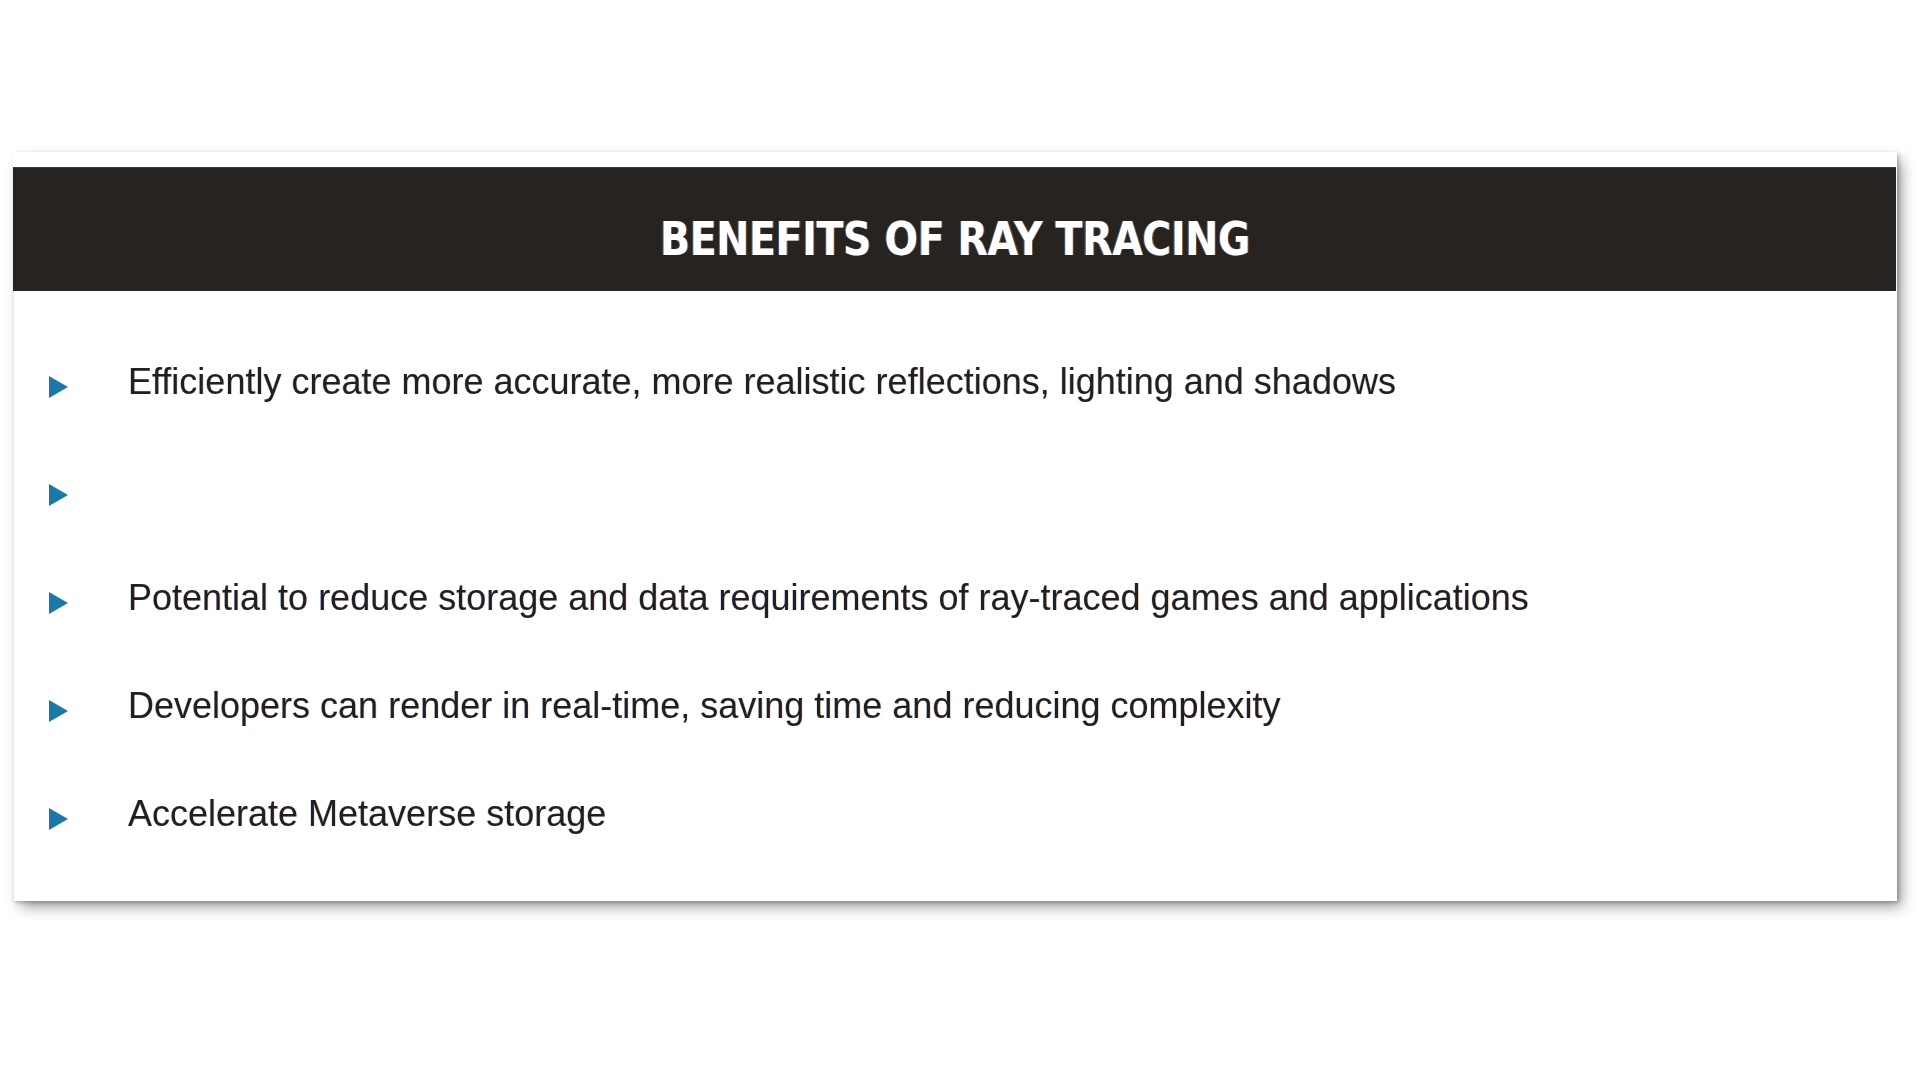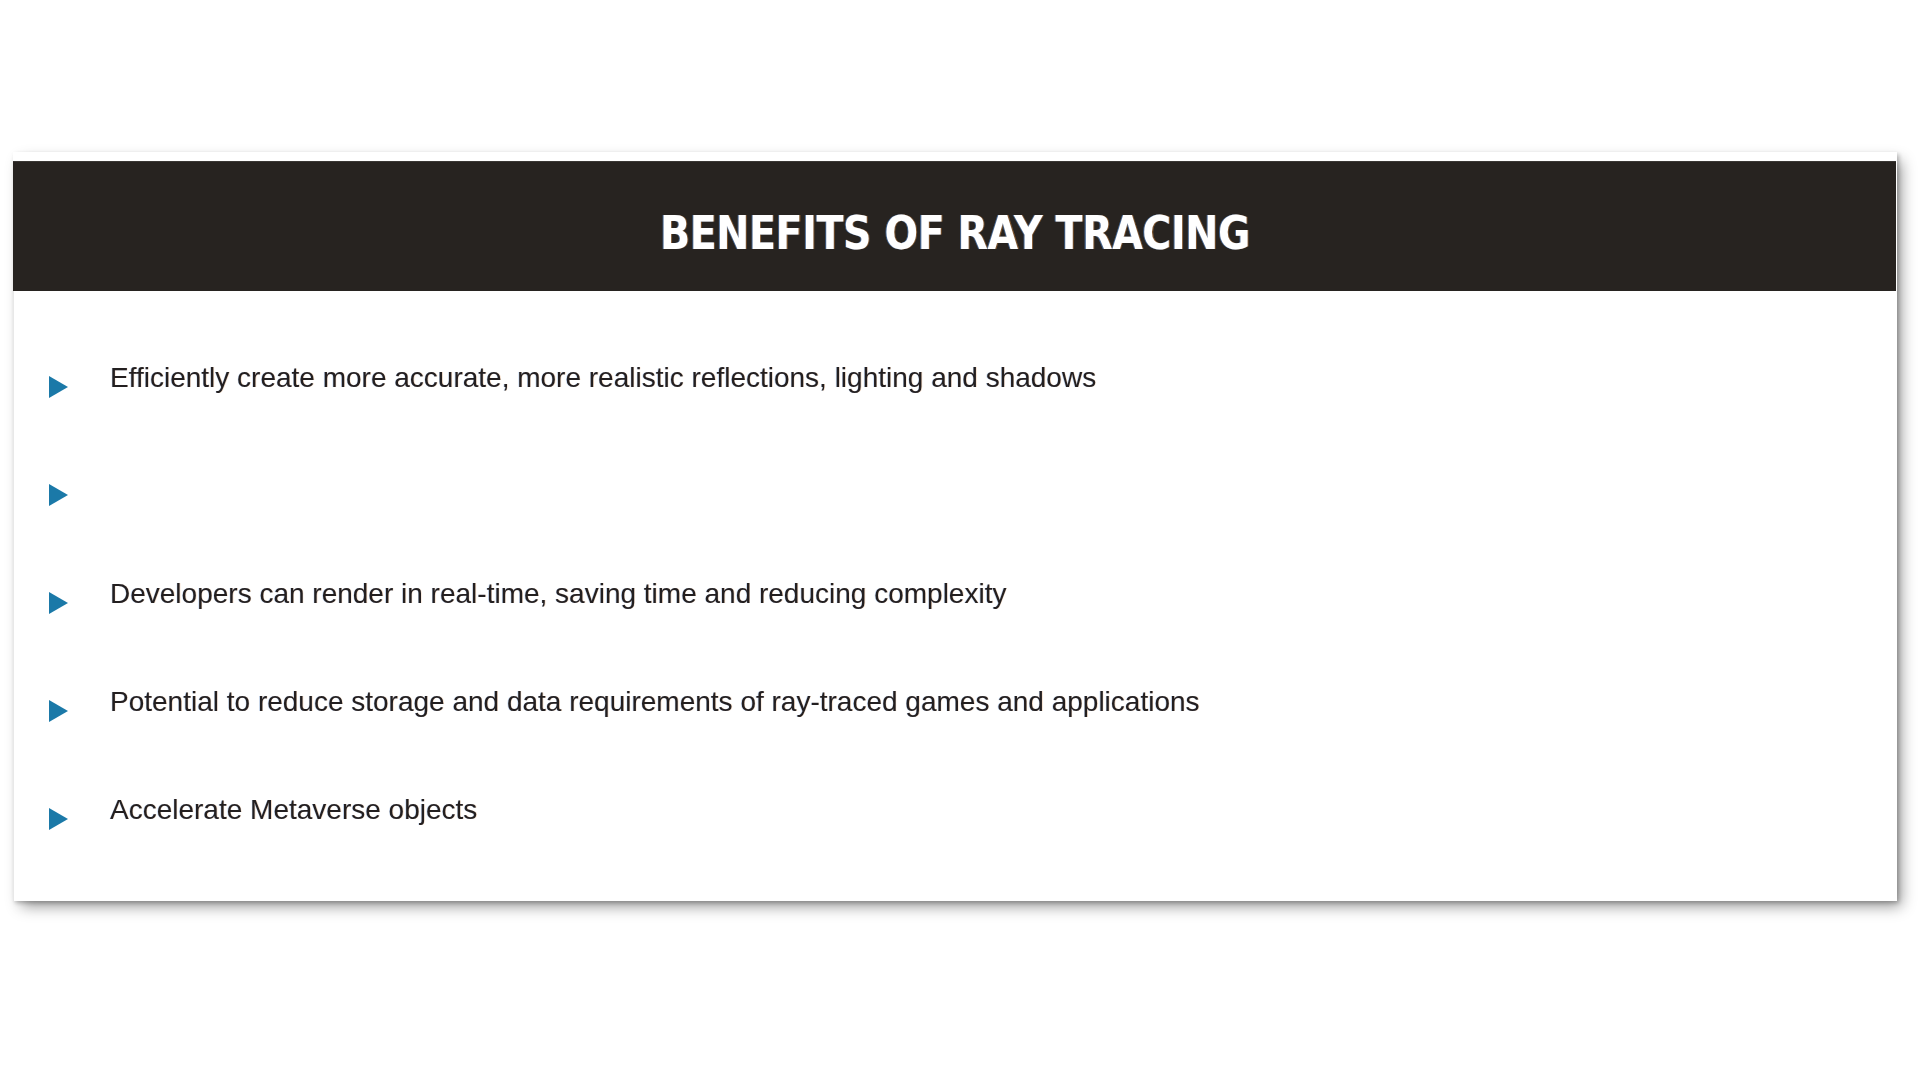--- a/index.html
+++ b/index.html
@@ -32,21 +32,21 @@
     height: 749px;
     background: #ffffff;
     box-shadow: 6px 7px 14px -2px rgba(0,0,0,0.42),
                 2px 2px 4px 0px rgba(0,0,0,0.22);
   }
 
   
   .title-band {
     position: absolute;
     left: 0px;
-    top: 9px;
+    top: 15px;
     width: 1883px;
     height: 139px;
     background: #272320;
     border-top: 1px solid #3a3734;
     box-sizing: border-box;
     display: flex;
     align-items: center;
     justify-content: center;
     overflow: hidden;
   }
@@ -107,24 +107,24 @@
     height: 0;
     border-left: 19px solid #1b79a8;
     border-top: 11px solid transparent;
     border-bottom: 11px solid transparent;
     margin-top: 12px;
     margin-right: 0;
   }
 
   .bullet-text {
     flex: 0 1 auto;
-    margin-left: 42px;
+    margin-left: 60px;
     color: #231f20;
     font-family: "Liberation Sans", sans-serif;
-    font-size: 28px;
+    font-size: 36px;
     font-weight: 400;
     line-height: 1;
     letter-spacing: 0px;
     white-space: nowrap;
     text-shadow: -0.6px 0 rgba(80,140,220,0.30),
                   0.6px 0 rgba(215,130,55,0.28);
   }
 </style>
 </head>
 <body>
@@ -144,30 +144,30 @@
           <span class="bullet-marker"></span>
           <span class="bullet-text">Efficiently create more accurate, more realistic reflections, lighting and shadows</span>
         </li>
 
         <li class="bullet-item">
           <span class="bullet-marker"></span>
         </li>
 
         <li class="bullet-item">
           <span class="bullet-marker"></span>
+          <span class="bullet-text">Potential to reduce storage and data requirements of ray-traced games and applications</span>
+        </li>
+
+        <li class="bullet-item">
+          <span class="bullet-marker"></span>
           <span class="bullet-text">Developers can render in real-time, saving time and reducing complexity</span>
         </li>
 
         <li class="bullet-item">
           <span class="bullet-marker"></span>
-          <span class="bullet-text">Potential to reduce storage and data requirements of ray-traced games and applications</span>
-        </li>
-
-        <li class="bullet-item">
-          <span class="bullet-marker"></span>
-          <span class="bullet-text">Accelerate Metaverse objects</span>
+          <span class="bullet-text">Accelerate Metaverse storage</span>
         </li>
 
       </ul>
     </div>
 
   </div>
 </div>
 
 </body></html>

